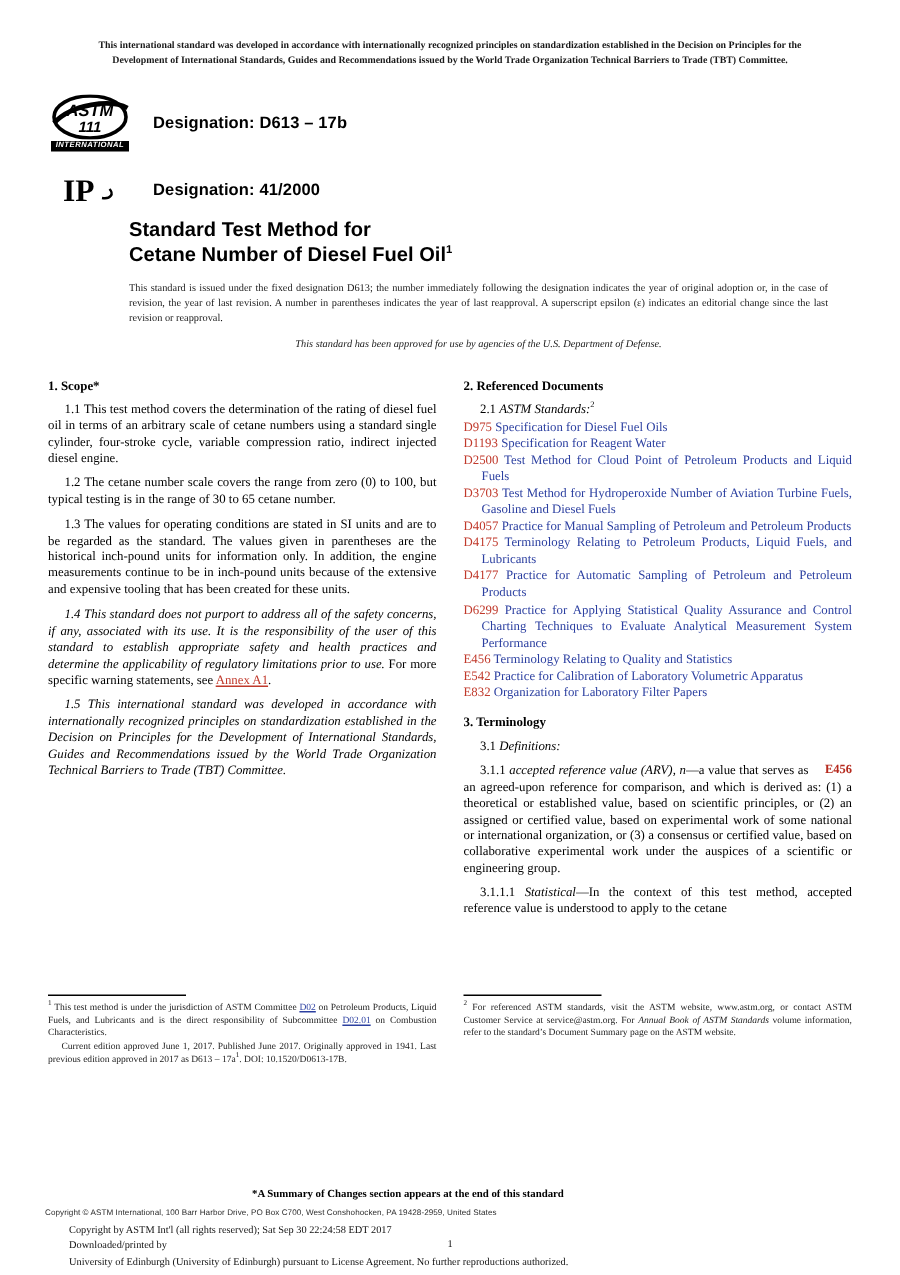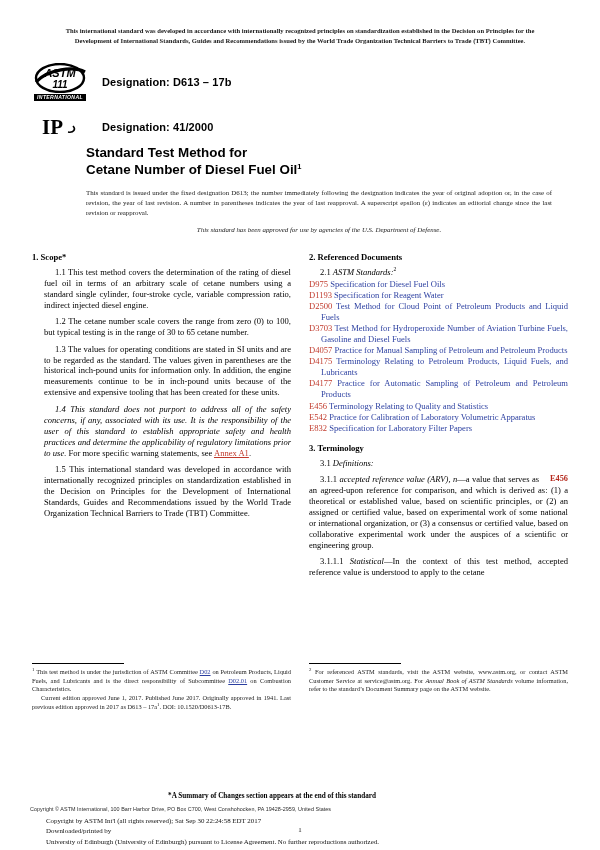--- a/index.html
+++ b/index.html
@@ -128,29 +128,29 @@
 
   h2.sec {
     font-size: 8.6px;
     font-weight: bold;
     margin: 0 0 4px 0;
     line-height: 1.25;
   }
   h2.sec.spaced { margin-top: 9px; }
 
   p.para {
-    margin: 0 0 0 12px;
+    margin: 0 0 0 0;
     font-size: 8.55px;
     line-height: 1.285;
     text-align: justify;
     text-indent: 11px;
     hyphens: auto;
   }
   p.para + p.para { margin-top: 5.5px; }
-  p.para.italic { }
+  p.para.italic { font-style: italic; }
   .it { font-style: italic; text-align: center; }
   .lnk-red { color: #c0392b; }
   .lnk-blue { color: #2b3fa0; }
   .sub-def {
     font-size: 8.55px;
     line-height: 1.285;
     text-align: justify;
     text-indent: 11px;
     margin: 5px 0 0 0;
   }
@@ -348,30 +348,34 @@
       </div>
       <div class="ref-item">
         <span class="num">D4175</span>
         <span>Terminology Relating to Petroleum Products, Liquid Fuels, and Lubricants</span>
       </div>
       <div class="ref-item">
         <span class="num">D4177</span>
         <span>Practice for Automatic Sampling of Petroleum and Petroleum Products</span>
       </div>
       <div class="ref-item">
+        <span class="num">D6299</span>
+        <span>Practice for Applying Statistical Quality Assurance and Control Charting Techniques to Evaluate Analytical Measurement System Performance</span>
+      </div>
+      <div class="ref-item">
         <span class="num">E456</span>
         <span>Terminology Relating to Quality and Statistics</span>
       </div>
       <div class="ref-item">
         <span class="num">E542</span>
         <span>Practice for Calibration of Laboratory Volumetric Apparatus</span>
       </div>
       <div class="ref-item">
         <span class="num">E832</span>
-        <span>Specification for Laboratory Filter Papers</span>
+        <span>Organization for Laboratory Filter Papers</span>
       </div>
 
       <h2 class="sec spaced">3. Terminology</h2>
 
       <p class="sub-def">
         <span>3.1</span>
         <span class="it">Definitions:</span>
       </p>
 
       <p class="sub-def">

